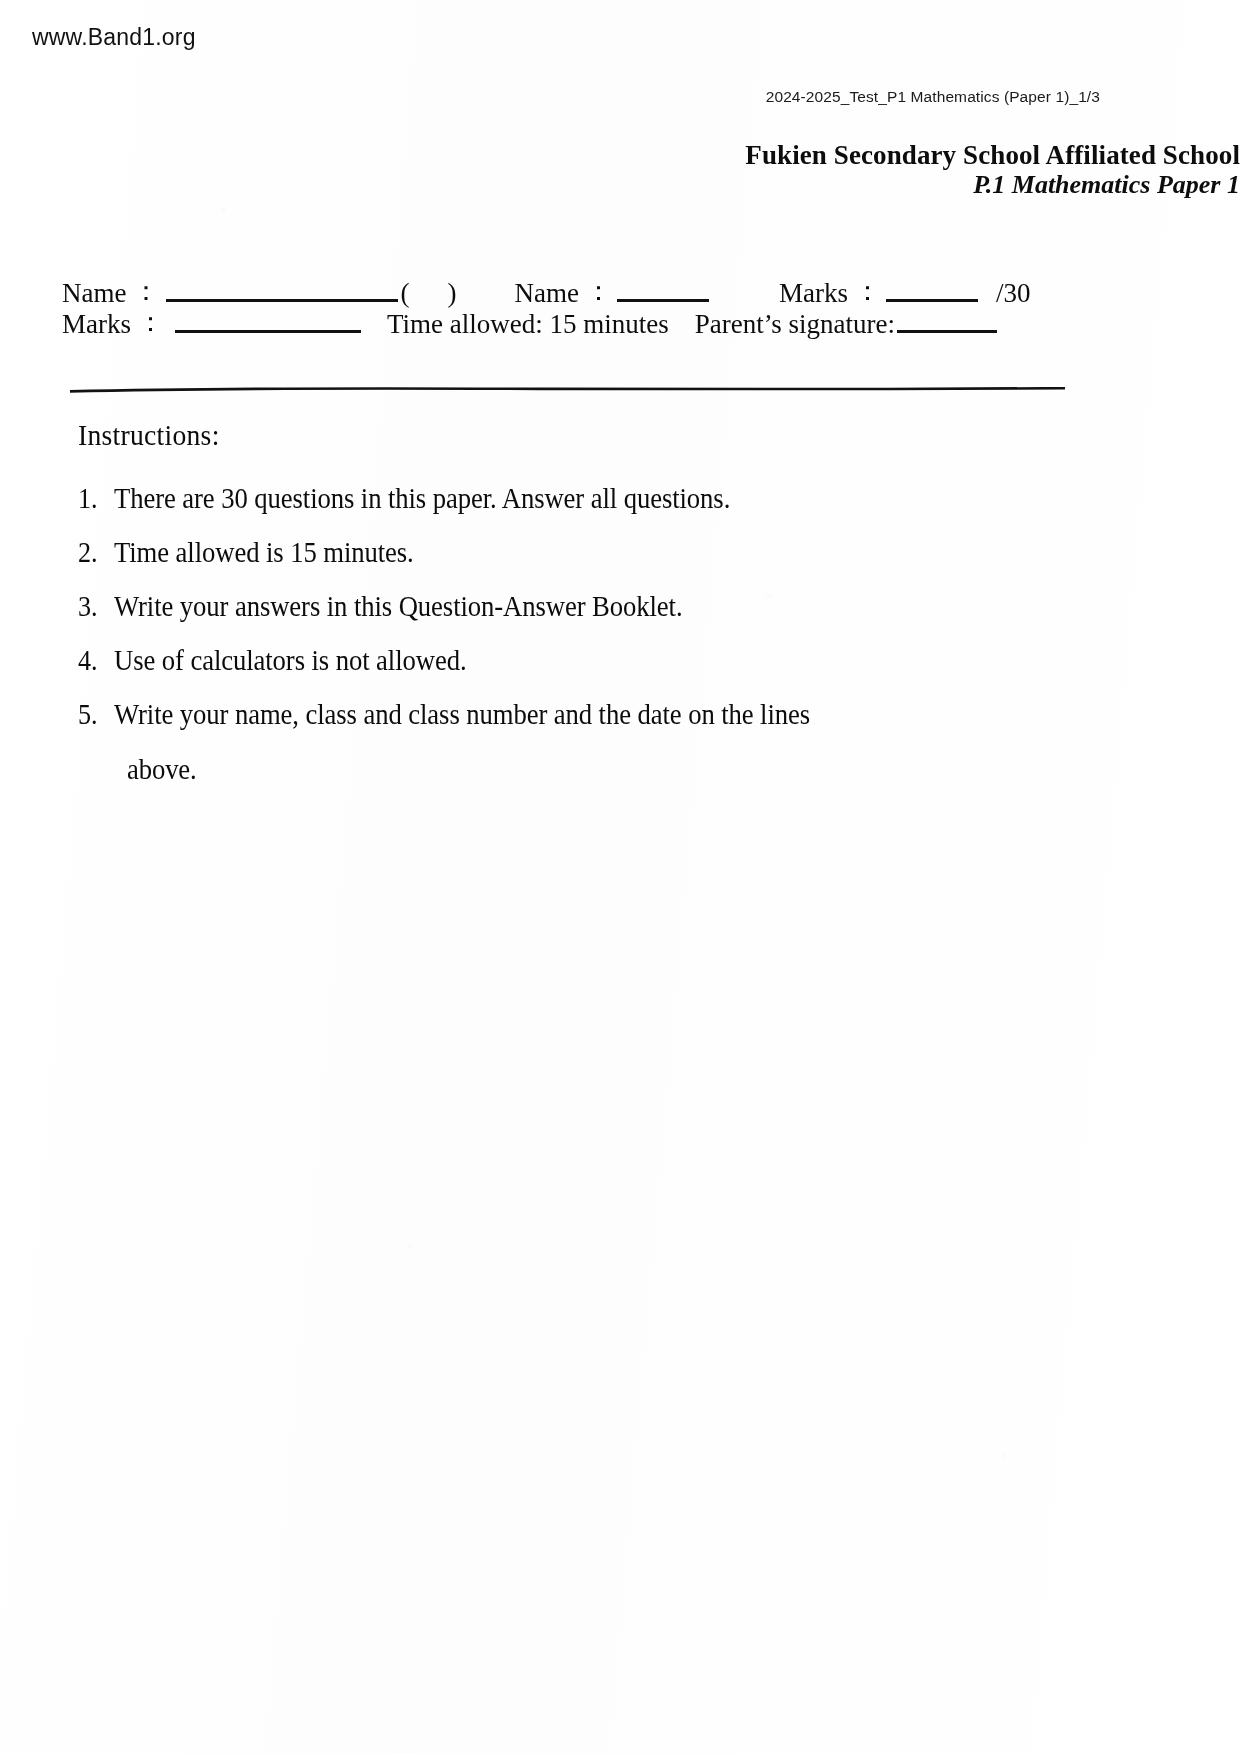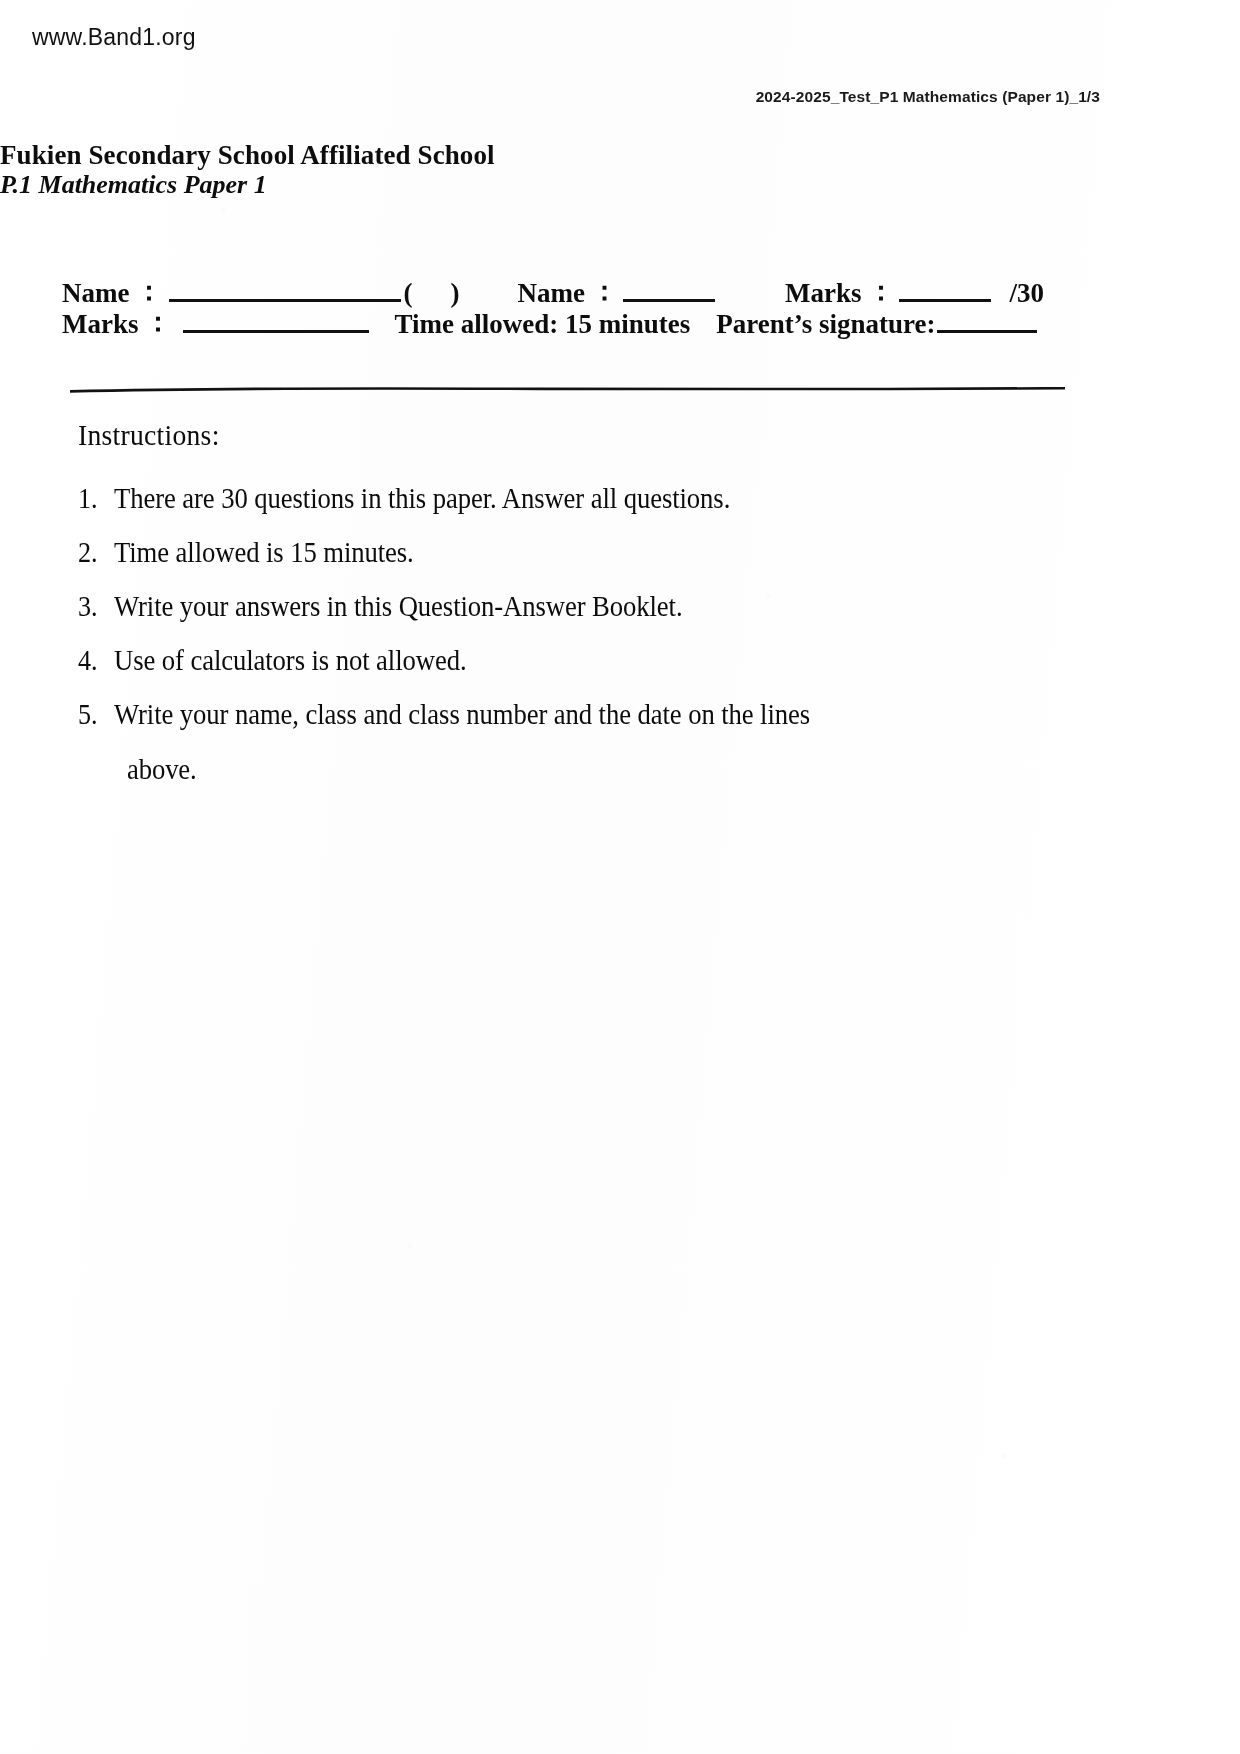--- a/index.html
+++ b/index.html
@@ -45,51 +45,52 @@
     letter-spacing: 0.2px;
     color: #111111;
   }
 
   .doc-header {
     position: absolute;
     right: 140px;
     top: 88px;
     font-family: "Liberation Sans", "DejaVu Sans", sans-serif;
     font-size: 15.5px;
-    font-weight: bold;
+    font-weight: normal;
     color: #1a1a1a;
     letter-spacing: 0.1px;
     white-space: nowrap;
     text-align: center;
   }
 
   .title-block {
     position: absolute;
     left: 0;
     right: 0;
     top: 140px;
-    text-align: left;
+    text-align: right;
+    padding-left: 28px;
   }
   .title-line {
     font-family: "Liberation Serif", "DejaVu Serif", serif;
     font-weight: bold;
     color: #0d0d0d;
     line-height: 1.12;
   }
   .title-line.l1 { font-size: 27px; letter-spacing: 0.1px; }
   .title-line.l2 { font-size: 26px; }
   .title-line.l3 { font-size: 26px; font-style: italic; }
 
   .info-block {
     position: absolute;
     left: 62px;
     right: 62px;
     top: 258px;
     font-family: "Liberation Serif", "DejaVu Serif", serif;
-    font-weight: bold;
+    font-weight: normal;
     font-size: 27px;
     color: #0d0d0d;
   }
   .info-row {
     display: flex;
     align-items: baseline;
     white-space: nowrap;
     height: 46px;
   }
   .info-row .lbl { display: inline-block; }

